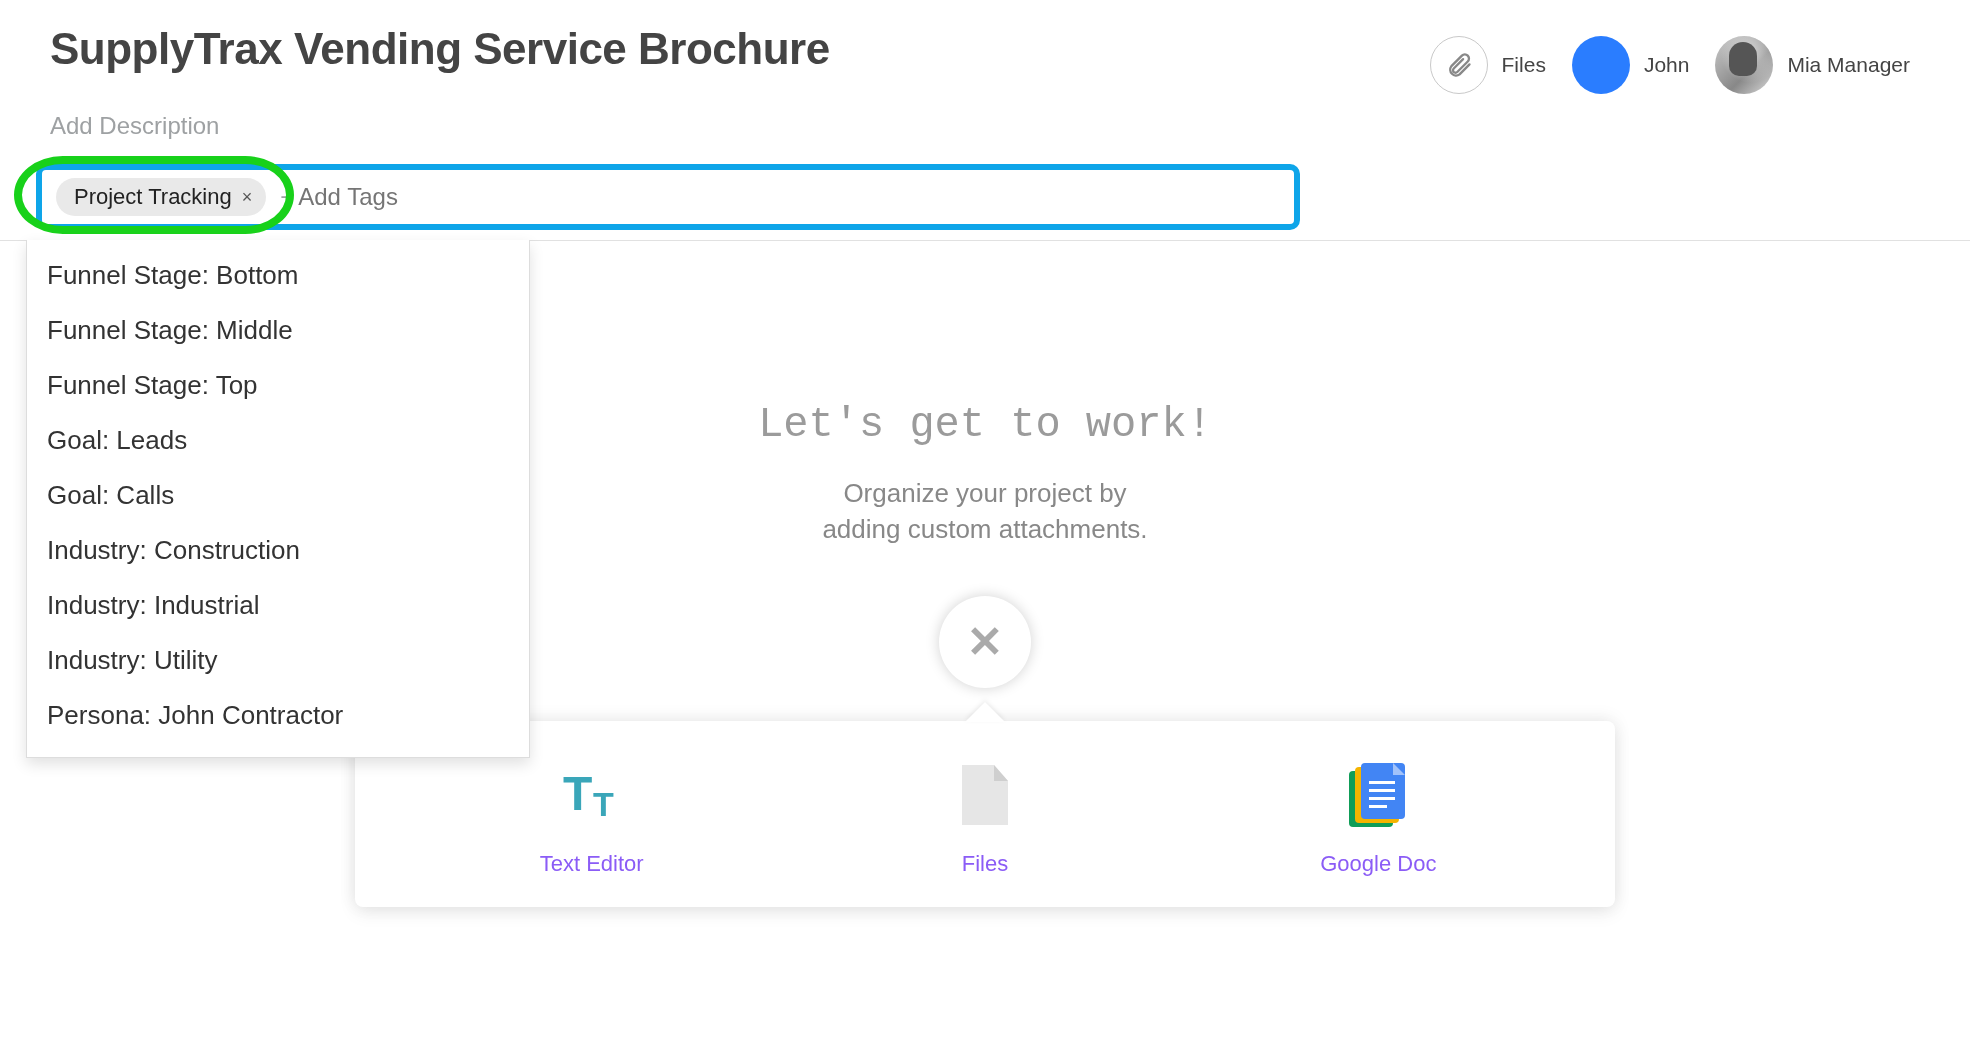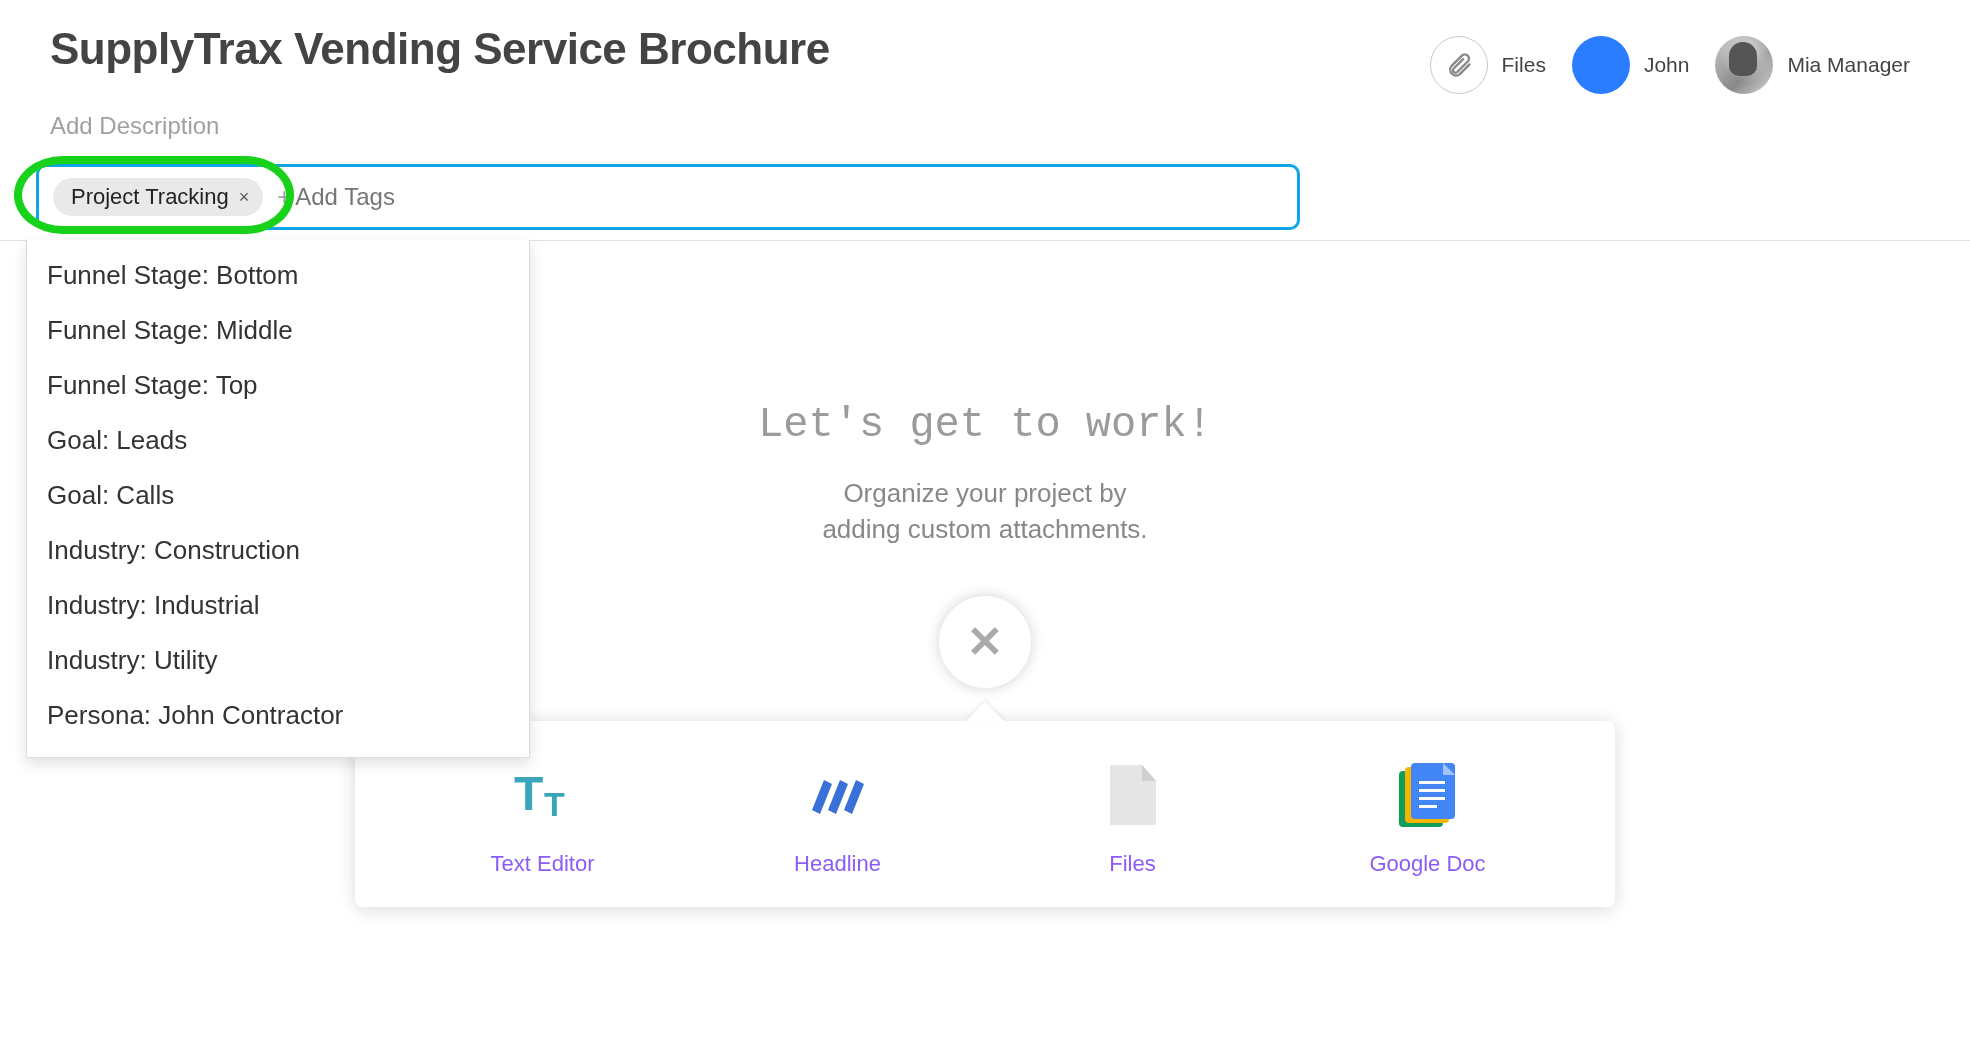--- a/index.html
+++ b/index.html
@@ -19,21 +19,21 @@
   .circle.blue { background:#2a7dff; }
   .avatar { width:58px; height:58px; border-radius:50%; background:linear-gradient(135deg,#ccc 0%, #888 60%, #ddd 100%); position:relative; overflow:hidden;}
   .avatar::after{content:""; position:absolute; left:14px; top:6px; width:28px; height:34px; background:#555; border-radius:14px 14px 10px 10px;}
   .avatar::before{content:""; position:absolute; left:0; top:0; width:100%; height:100%; background:radial-gradient(circle at 60% 30%, rgba(255,255,255,0.6), transparent 55%);}
 
   .desc { padding:18px 50px 0 50px; }
   .desc-placeholder { font-size:24px; color:#9ea1a3; }
 
   
   .tags-row { position:relative; padding:24px 50px 0 36px; }
-  .tags-input-wrap { position:relative; border:3px solid #0ea5e9; border-radius:10px; height:66px; display:flex; align-items:center; padding:0 14px; width:1264px;}
+  .tags-input-wrap { position:relative; border:6px solid #0ea5e9; border-radius:10px; height:66px; display:flex; align-items:center; padding:0 14px; width:1264px;}
   .tag-chip { display:inline-flex; align-items:center; background:#e9e9e9; border-radius:22px; padding:6px 14px 6px 18px; font-size:22px; color:#222; margin-right:14px; position:relative; z-index:2;}
   .tag-chip .x { margin-left:10px; font-size:18px; color:#555; cursor:pointer; }
   .tags-input { border:none; outline:none; font-size:24px; color:#9ea1a3; flex:1; background:transparent;}
   .plus-lead { font-size:24px; color:#9ea1a3; margin-right:4px;}
   .highlight-oval { position:absolute; left:14px; top:16px; width:280px; height:78px; border:8px solid #18d11a; border-radius:50px/40px; pointer-events:none; z-index:1;}
 
   .divider { height:1px; background:#e1e1e1; margin-top:10px; width:100%;}
 
   
   .main { position:relative; padding-top:40px; min-height:700px;}
@@ -131,32 +131,20 @@
         <div class="attach-item">
           <div class="attach-icon">
             <svg width="70" height="60" viewBox="0 0 70 60">
               <text x="6" y="44" font-size="48" font-family="Arial" font-weight="700" fill="#3aa6b9">T</text>
               <text x="36" y="50" font-size="34" font-family="Arial" font-weight="700" fill="#3aa6b9">T</text>
             </svg>
           </div>
           <div class="attach-label">Text Editor</div>
         </div>
 
-        <div class="attach-item">
-          <div class="attach-icon">
-            <svg width="64" height="60" viewBox="0 0 64 60">
-              <g fill="#3a6fd8">
-                <path d="M6 44 L18 14 L26 18 L14 48 Z"></path>
-                <path d="M22 44 L34 14 L42 18 L30 48 Z"></path>
-                <path d="M38 44 L50 14 L58 18 L46 48 Z"></path>
-              </g>
-            </svg>
-          </div>
-          <div class="attach-label">Headline</div>
-        </div>
 
         <div class="attach-item">
           <div class="attach-icon">
             <svg width="54" height="66" viewBox="0 0 54 66">
               <path d="M4 2 H36 L50 18 V62 H4 Z" fill="#e6e6e6"></path>
               <path d="M36 2 L50 18 H36 Z" fill="#cfcfcf"></path>
             </svg>
           </div>
           <div class="attach-label">Files</div>
         </div>

